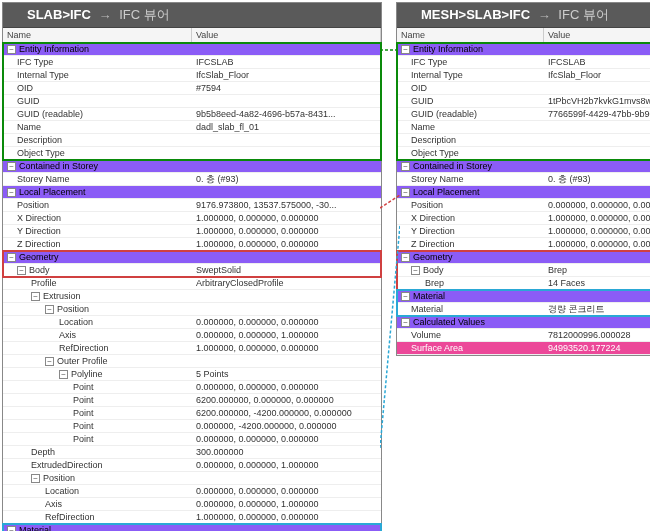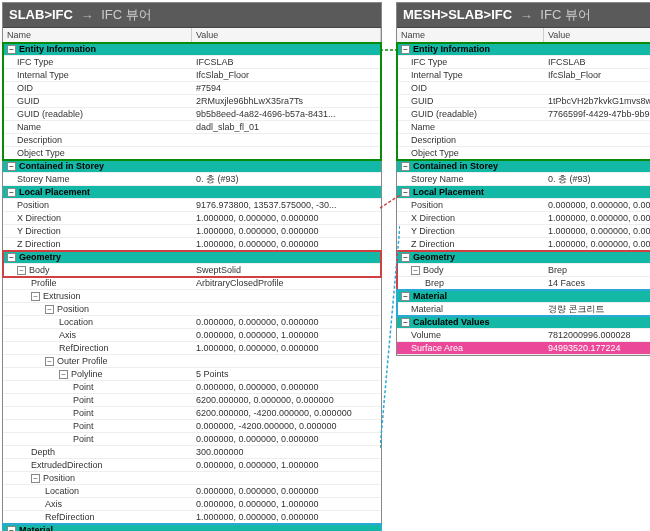--- a/index.html
+++ b/index.html
@@ -1,34 +1,34 @@
 <!DOCTYPE html>
 <html><head>
 <meta charset="utf-8">
 <style>
 *{box-sizing:border-box;margin:0;padding:0;font-family:Arial,sans-serif}
 body{width:650px;height:531px;background:#fff;position:relative;font-size:9px;color:#333}
 .panel{position:absolute;border:1px solid #888}
 .panel.left{left:2px;top:2px;width:380px}
 .panel.right{left:396px;top:2px;width:296px}
-.title-bar{background:#5a5a5a;color:#fff;padding:3px 6px;font-size:13px;font-weight:bold;border-bottom:1px solid #444}
+.title-bar{background:#5a5a5a;color:#fff;padding:3px 24px;font-size:13px;font-weight:bold;border-bottom:1px solid #444}
 .title-bar .arrow{color:#bbb;margin:0 4px}
 .title-bar .sub{color:#ccc;font-weight:normal}
 .grid-head{display:flex;background:#f5f5f5;border-bottom:1px solid #ccc}
 .grid-head .c{padding:2px 4px;border-right:1px solid #ccc;font-size:9px;color:#444}
 .grid-head .c1{width:50%}
 .grid-head .c2{width:50%}
 .row{display:flex;border-bottom:1px solid #eee;line-height:12px}
 .row .c1{padding:0 4px;white-space:nowrap;overflow:hidden}
 .row .c2{padding:0 4px;white-space:nowrap;overflow:hidden;color:#333}
 .panel.left .row .c1{width:50%}
 .panel.left .row .c2{width:50%}
 .panel.right .row .c1{width:50%}
 .panel.right .row .c2{width:50%}
-.section-row{background:#14b8a6;font-weight:bold;color:#000}
+.section-row{background:#8b5cf6;font-weight:normal;color:#000}
 .section-row .c1{color:#000}
 .exp{display:inline-block;width:9px;height:9px;border:1px solid #888;text-align:center;line-height:7px;font-size:8px;margin-right:3px;background:#fff;color:#555;vertical-align:middle}
 .i1{padding-left:14px !important}
 .i2{padding-left:28px !important}
 .i3{padding-left:42px !important}
 .i4{padding-left:56px !important}
 .i5{padding-left:70px !important}
 .hl-green{outline:2px solid #0a8a0a;outline-offset:-1px}
 .hl-red{outline:2px solid #d04040;outline-offset:-1px}
 .hl-cyan{outline:2px solid #2aa8d6;outline-offset:-1px}
@@ -62,21 +62,20 @@
         <div class="row">
           <div class="c1 i1"><span>Internal Type</span></div>
           <div class="c2">IfcSlab_Floor</div>
         </div>
         <div class="row">
           <div class="c1 i1"><span>OID</span></div>
           <div class="c2">#7594</div>
         </div>
         <div class="row">
           <div class="c1 i1"><span>GUID</span></div>
-          <div class="c2">2RMuxjle96bhLwX35ra7Ts</div>
         </div>
         <div class="row">
           <div class="c1 i1"><span>GUID (readable)</span></div>
           <div class="c2">9b5b8eed-4a82-4696-b57a-8431...</div>
         </div>
         <div class="row">
           <div class="c1 i1"><span>Name</span></div>
           <div class="c2">dadl_slab_fl_01</div>
         </div>
         <div class="row">

